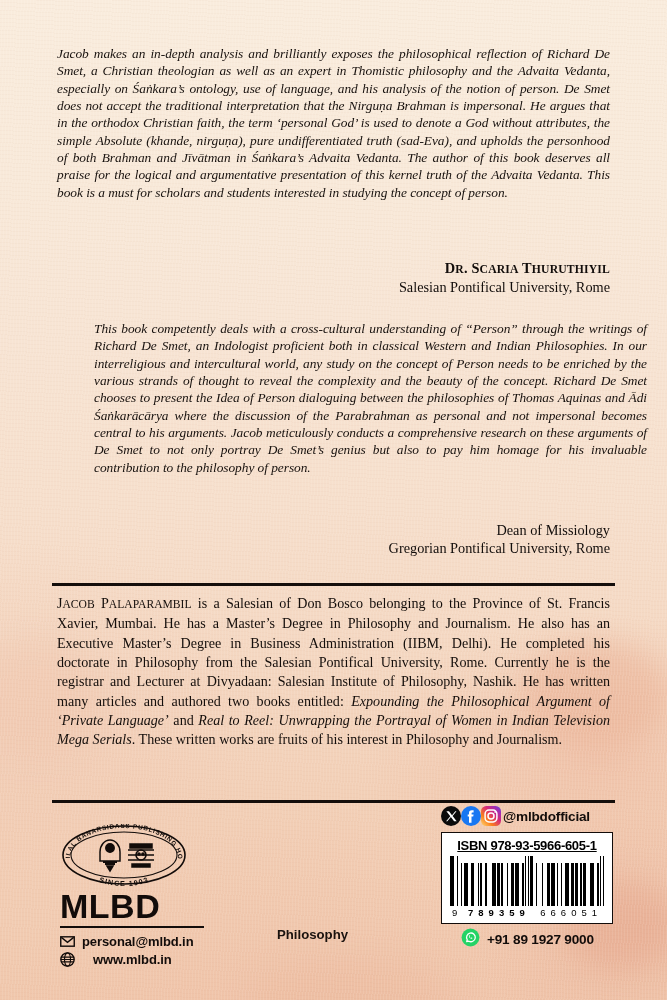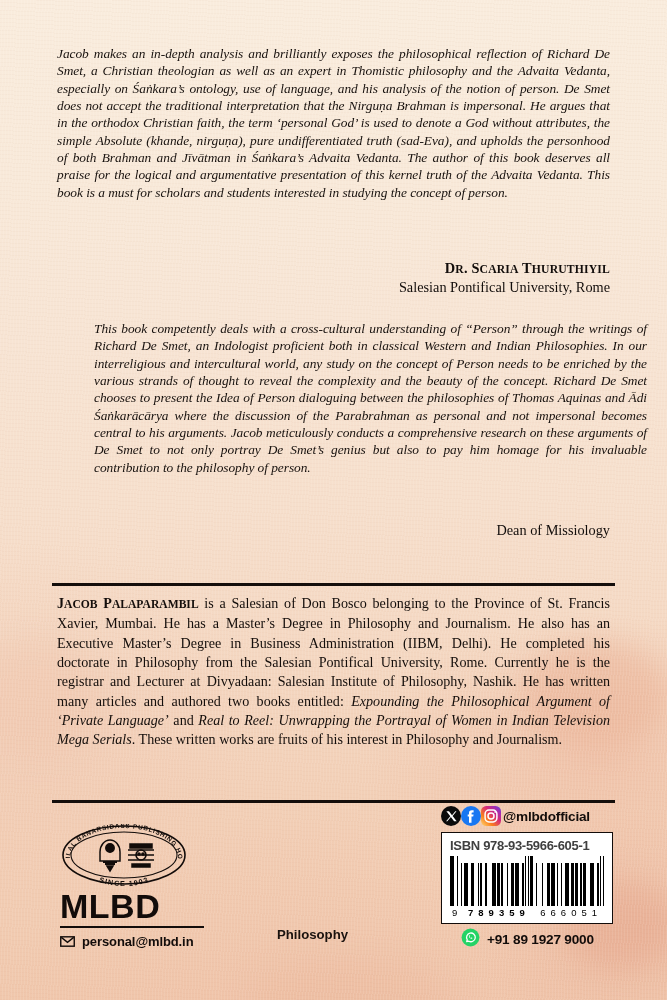--- a/index.html
+++ b/index.html
@@ -101,21 +101,21 @@
   
   #bio {
     position: absolute;
     left: 57px; top: 594px; width: 553px;
     font-family: "Liberation Serif", serif;
     font-size: 14.1px;
     line-height: 19.35px;
     text-align: justify;
     color: #140e0b;
   }
-  #bio .lead { font-weight: bold; margin-top: 21px; }
+  #bio .lead { font-weight: normal; margin-top: 21px; }
   #bio .lead .sc { font-size: 11.6px; }
   #bio i { font-style: italic; }
 
   
   #publisher {
     position: absolute;
     left: 52px; top: 824px;
     width: 190px;
   }
   #emblem {
@@ -192,23 +192,25 @@
     left: 441px; top: 832px;
     width: 172px; height: 92px;
     background: #ffffff;
     border: 1.6px solid #120c0a;
     padding: 5px 8px 4px 8px;
   }
   #isbn-text {
     font-family: "Liberation Sans", sans-serif;
     font-weight: bold;
     font-size: 13px;
-    color: #404040;
+    color: #000000;
+    text-align: center;
     letter-spacing: -0.3px;
     line-height: 15px;
+    text-decoration: underline;
   }
   #bars {
     display: flex;
     align-items: flex-end;
     justify-content: center;
     height: 50px;
     margin-top: 3px;
     gap: 0;
   }
   #bars span { display: block; background: #000; }
@@ -256,20 +258,21 @@
 
     <div id="attrib-1" class="attrib">
       <div class="name">D<span class="sc">R</span>. S<span class="sc">CARIA</span> T<span class="sc">HURUTHIYIL</span></div>
       <div class="role">Salesian Pontifical University, Rome</div>
     </div>
 
     <div id="endorse-2" class="endorse">This book competently deals with a cross-cultural understanding of “Person” through the writings of Richard De Smet, an Indologist proficient both in classical Western and Indian Philosophies. In our interreligious and intercultural world, any study on the concept of Person needs to be enriched by the various strands of thought to reveal the complexity and the beauty of the concept. Richard De Smet chooses to present the Idea of Person dialoguing between the philosophies of Thomas Aquinas and Ādi Śaṅkarācārya where the discussion of the Parabrahman as personal and not impersonal becomes central to his arguments. Jacob meticulously conducts a comprehensive research on these arguments of De Smet to not only portray De Smet’s genius but also to pay him homage for his invaluable contribution to the philosophy of person.</div>
 
     <div id="attrib-2" class="attrib">
       <div class="role">Dean of Missiology</div>
+      <div class="role">Gregorian Pontifical University, Rome</div>
     </div>
 
     <div id="rule-top" class="rule"></div>
     <div id="rule-bottom" class="rule"></div>
 
     <div id="bio"><span class="lead">J<span class="sc">ACOB</span> P<span class="sc">ALAPARAMBIL</span></span><span> is a Salesian of Don Bosco belonging to the Province of St. Francis Xavier, Mumbai. He has a Master’s Degree in Philosophy and Journalism. He also has an Executive Master’s Degree in Business Administration (IIBM, Delhi). He completed his doctorate in Philosophy from the Salesian Pontifical University, Rome. Currently he is the registrar and Lecturer at Divyadaan: Salesian Institute of Philosophy, Nashik. He has written many articles and authored two books entitled: </span><i>Expounding the Philosophical Argument of ‘Private Language’</i><span> and </span><i>Real to Reel: Unwrapping the Portrayal of Women in Indian Television Mega Serials</i><span>. These written works are fruits of his interest in Philosophy and Journalism.</span></div>
 
     <div id="publisher">
 
       <div id="emblem">
@@ -311,20 +314,30 @@
       <div class="contact-row" id="row-email">
         <span class="ic">
           <svg width="15" height="15" viewBox="0 0 16 16">
             <rect x="0.8" y="3" width="14.4" height="10" fill="none" stroke="#120c0a" stroke-width="1.5"></rect>
             <path d="M1.4,3.6 L8,8.8 L14.6,3.6" fill="none" stroke="#120c0a" stroke-width="1.5"></path>
           </svg>
         </span>
         <span class="txt">personal@mlbd.in</span>
       </div>
 
+      <div class="contact-row" id="row-web">
+        <span class="ic">
+          <svg width="15" height="15" viewBox="0 0 16 16">
+            <circle cx="8" cy="8" r="7.1" fill="none" stroke="#120c0a" stroke-width="1.5"></circle>
+            <ellipse cx="8" cy="8" rx="3.2" ry="7.1" fill="none" stroke="#120c0a" stroke-width="1.2"></ellipse>
+            <path d="M1.2,5.5 H14.8 M1.2,10.5 H14.8 M0.9,8 H15.1" stroke="#120c0a" stroke-width="1.2"></path>
+          </svg>
+        </span>
+        <span class="txt">www.mlbd.in</span>
+      </div>
     </div>
 
     <div id="category">Philosophy</div>
 
     <div id="social">
       <span class="sicon">
         <svg width="20" height="20" viewBox="0 0 20 20">
           <circle cx="10" cy="10" r="10" fill="#0b0b0b"></circle>
           <path d="M5.4,5.2 h2.6 l3.0,4.0 l3.3,-4.0 h1.2 l-3.9,4.7 l4.1,5.4 h-2.6 l-3.2,-4.3 l-3.6,4.3 h-1.2 l4.2,-5.1 z" fill="#ffffff"></path>
         </svg>

